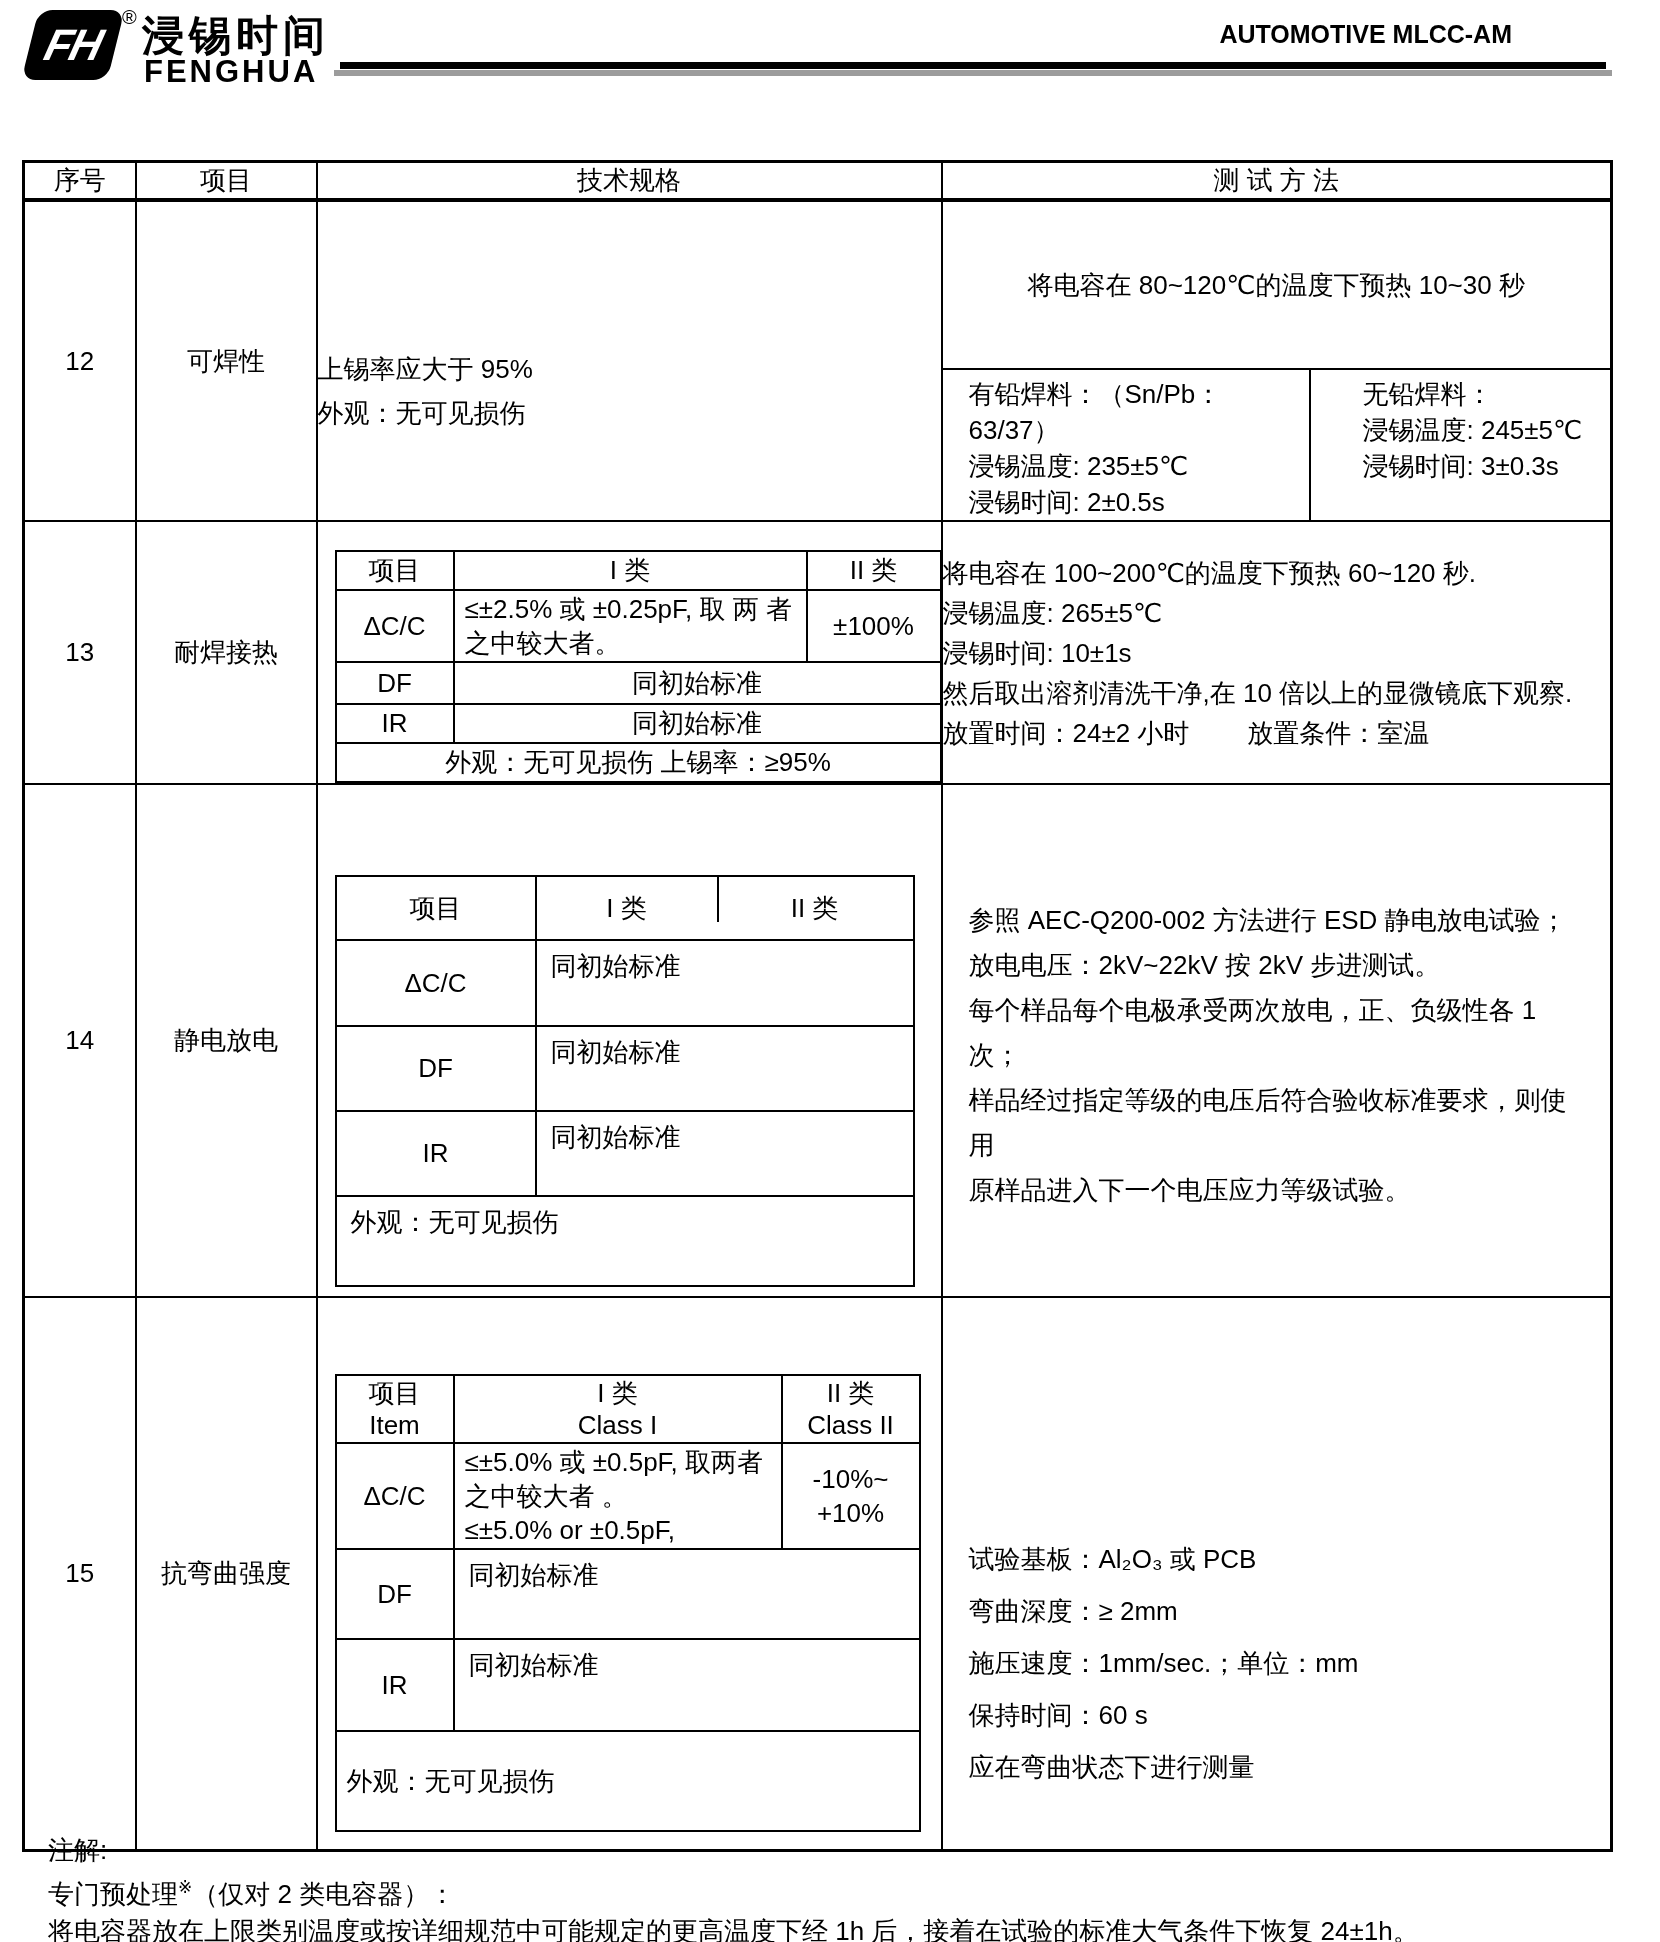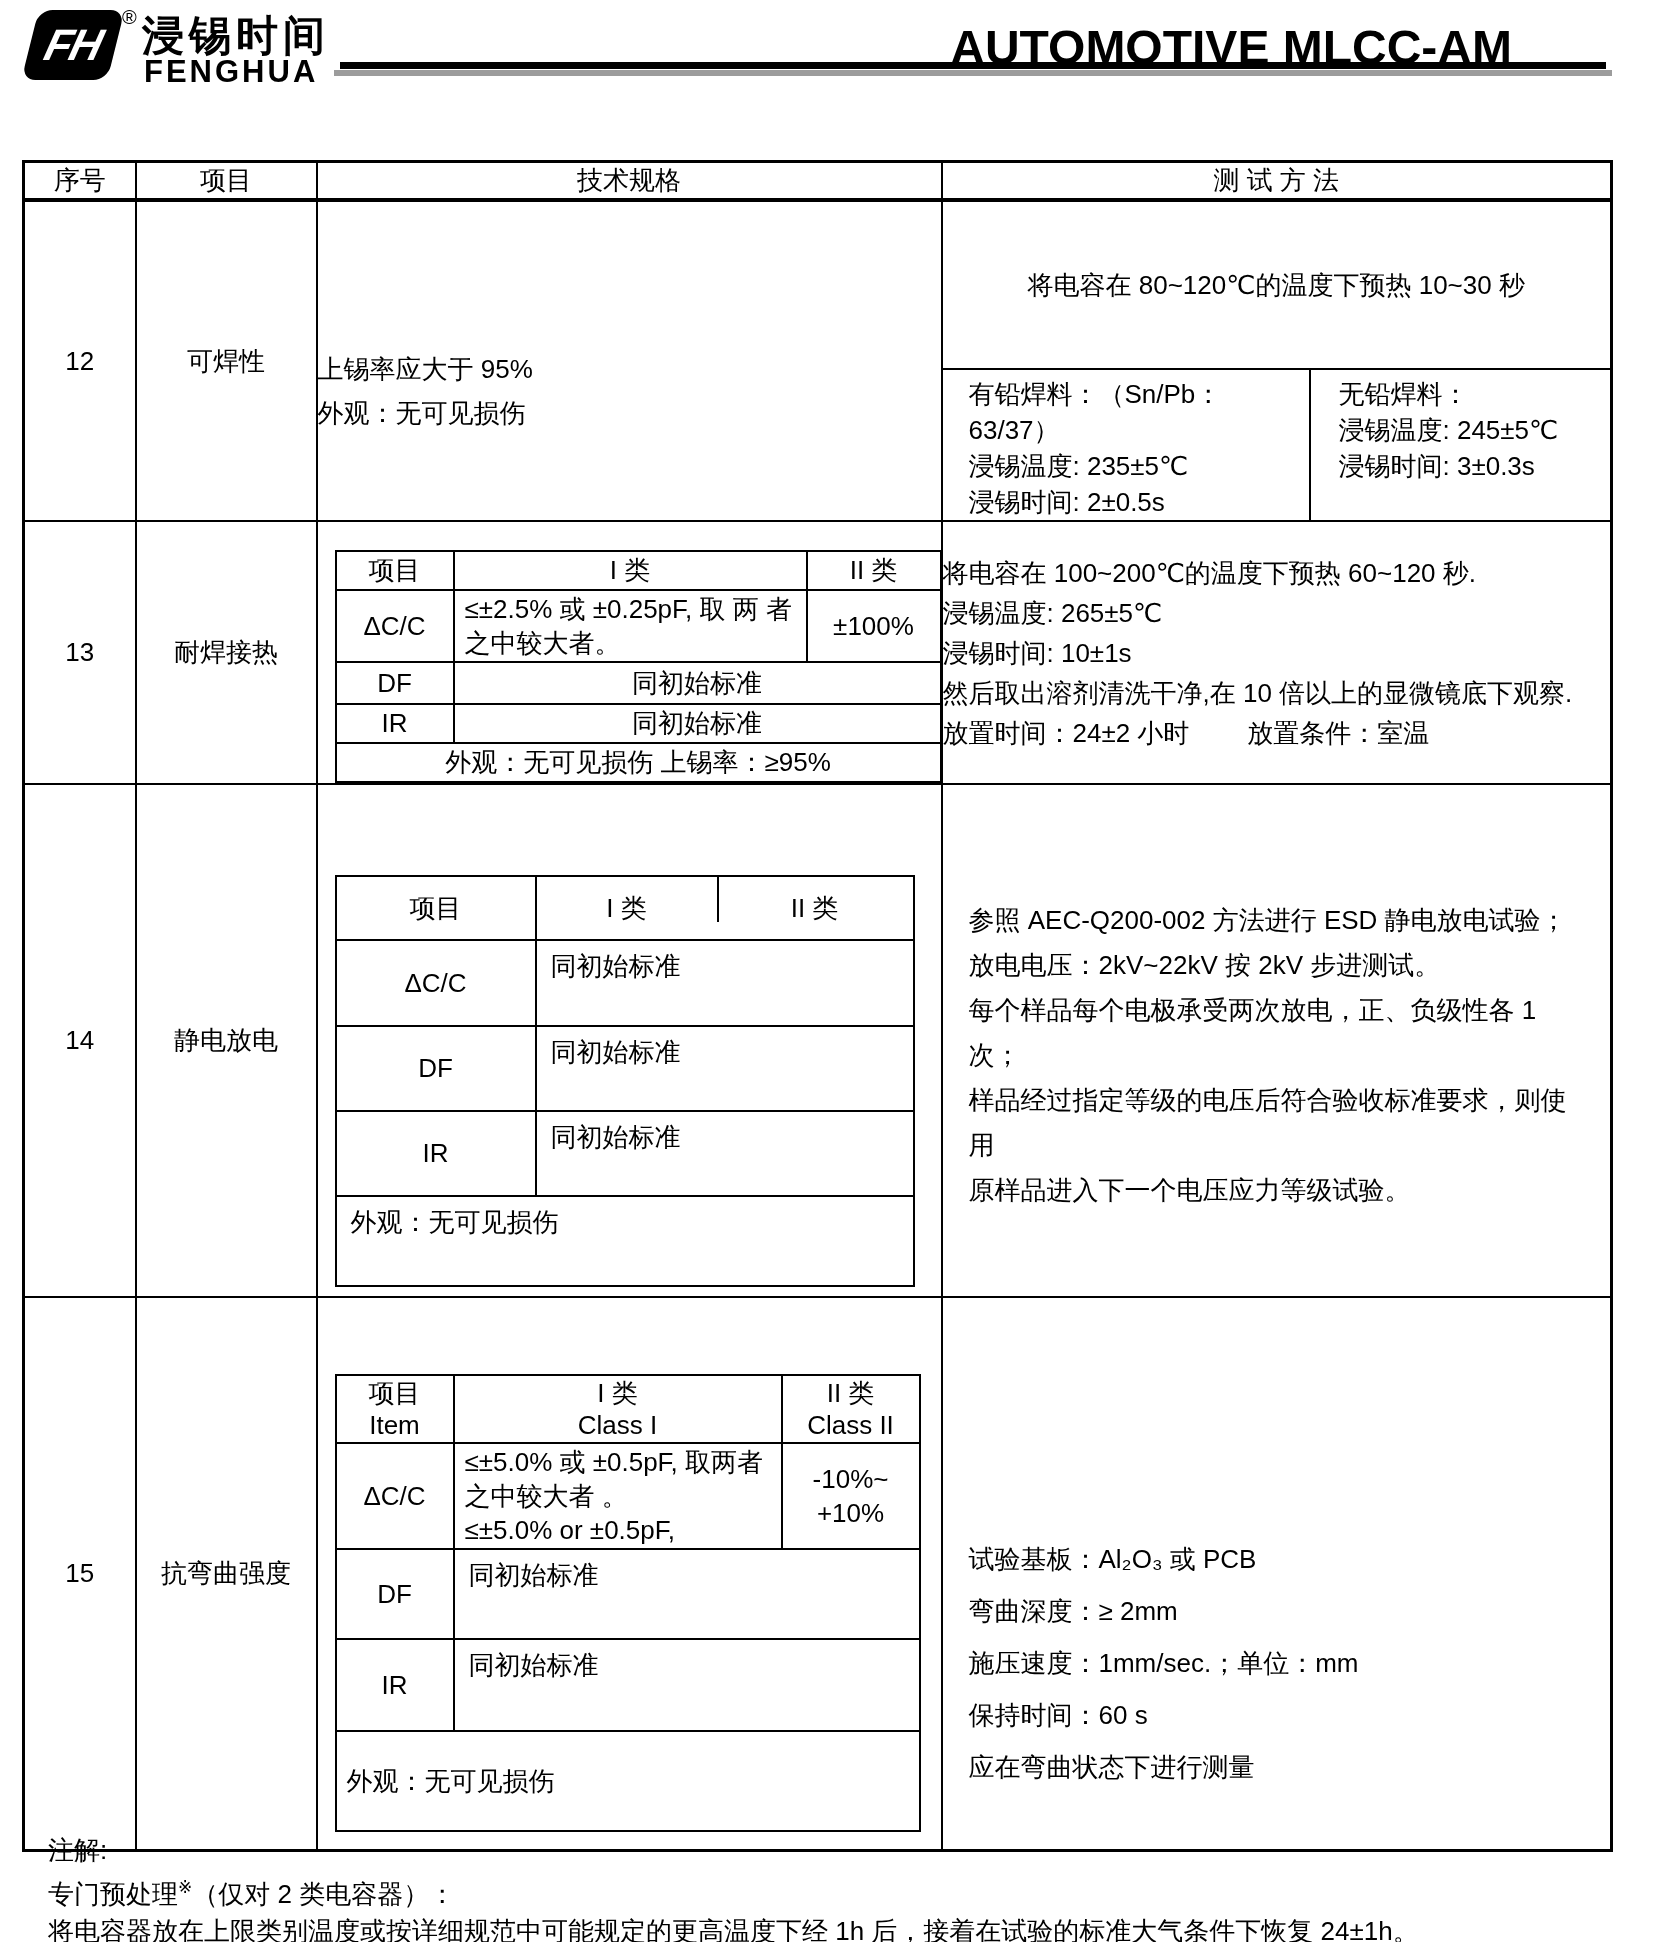--- a/index.html
+++ b/index.html
@@ -12,38 +12,38 @@
 
   
   .logo-mark{
     left:30px;top:10px;width:86px;height:70px;background:#000;border-radius:14px;
     transform:skewX(-14deg);display:flex;align-items:center;justify-content:center;
   }
   .logo-mark span{color:#fff;font-weight:bold;font-style:italic;font-size:44px;letter-spacing:-2px;}
   .registered{left:122px;top:6px;font-size:20px;}
   .brand-cn{left:142px;top:8px;font-size:42px;font-weight:bold;letter-spacing:5px;}
   .brand-en{left:144px;top:54px;font-size:31px;font-weight:bold;letter-spacing:3px;}
-  .page-title{top:20px;right:148px;font-size:48px;font-weight:bold;}
+  .page-title{top:20px;right:148px;font-size:25px;font-weight:bold;}
   .rule-black{left:340px;top:62px;width:1266px;height:7px;background:#000;}
   .rule-gray{left:334px;top:70px;width:1278px;height:6px;background:#9c9c9c;}
 
   
   table{border-collapse:collapse;table-layout:fixed;}
   table.main{position:absolute;left:22px;top:160px;width:1588px;border:3px solid #000;}
   table.main>tbody>tr>th, table.main>tbody>tr>td{border:2px solid #000;padding:0;vertical-align:middle;}
   table.main>tbody>tr.head>th{height:34px;font-weight:normal;text-align:center;border-bottom:4px solid #000;}
   .c-no{text-align:center;}
   .c-item{text-align:center;}
   .cell-pad{padding-left:12px;}
   .ml{white-space:pre-wrap;line-height:40px;}
 
   
   .m12{display:flex;flex-direction:column;height:318px;}
   .m12-top{height:202px;display:flex;align-items:center;justify-content:center;border-bottom:2px solid #000;text-align:left;}
-  .m12-bottom{flex:1;display:flex;}
+  .m12-bottom{flex:1;display:flex;gap:24px;}
   .m12-left{width:340px;border-right:2px solid #000;padding:6px 0 0 26px;}
   .m12-right{flex:1;padding:6px 0 0 28px;}
   .m12 .ml{line-height:36px;}
 
   
   .c-spec-host{vertical-align:top;}
   table.inner{border:2px solid #000;}
   table.inner td{border:2px solid #000;text-align:center;vertical-align:middle;}
   table.inner .tl{text-align:left;padding-left:10px;}
   table.inner .vtl{text-align:left;vertical-align:top;padding:8px 0 0 14px;}

